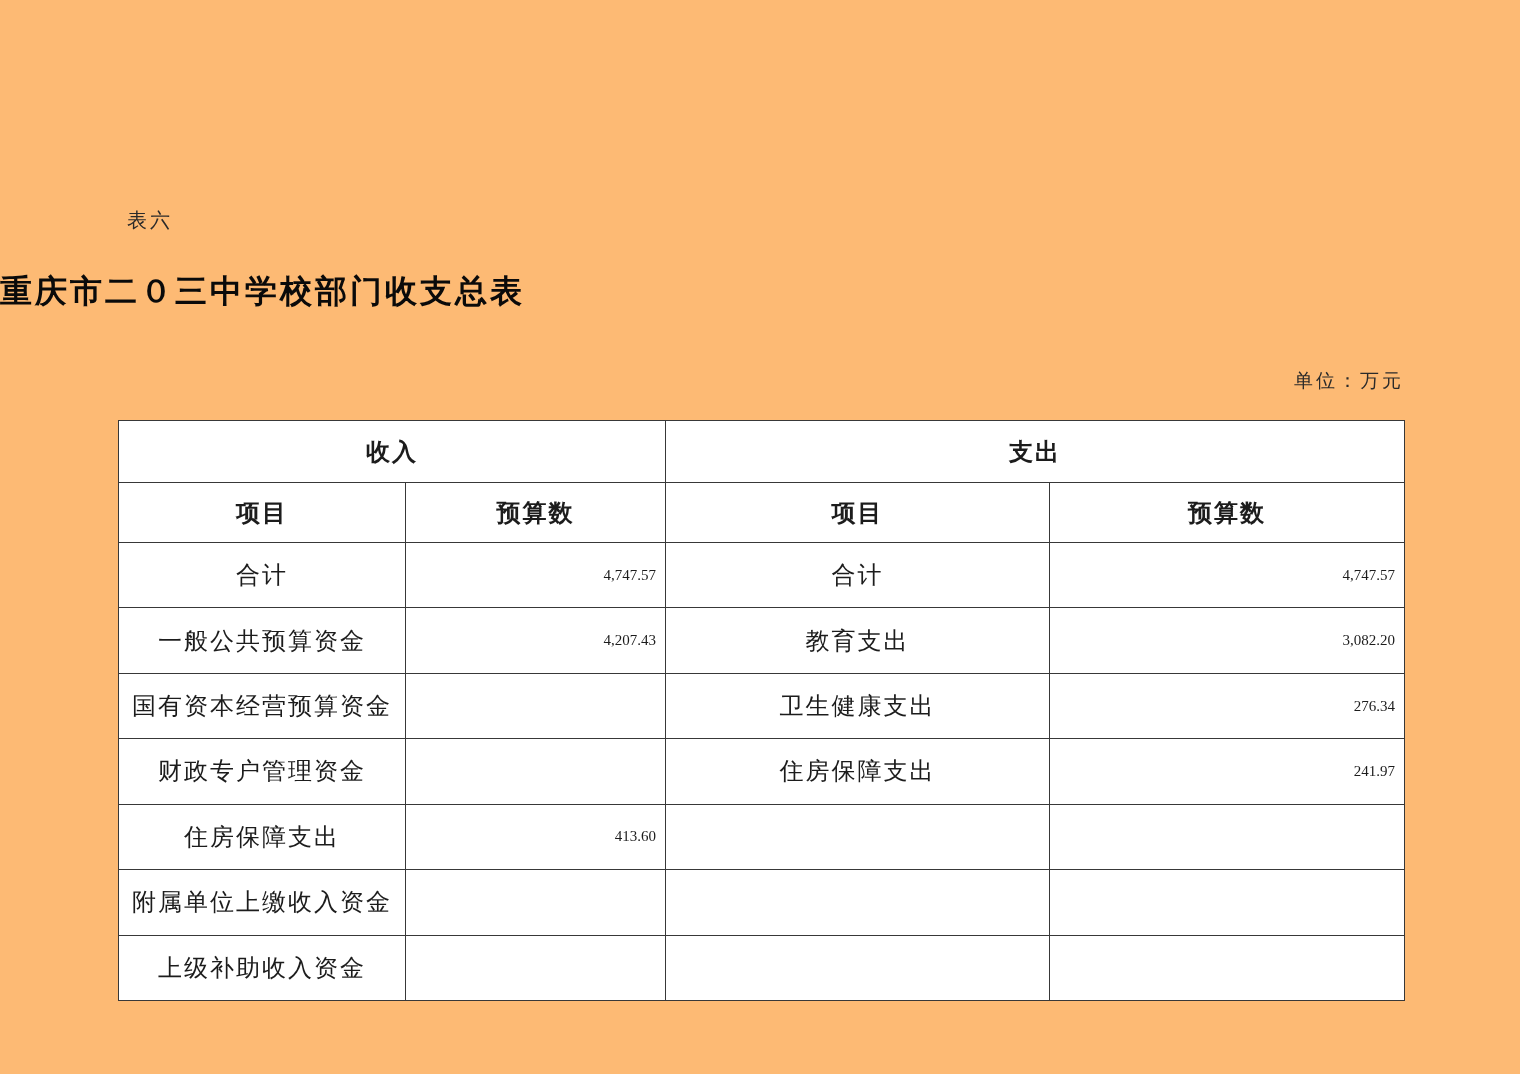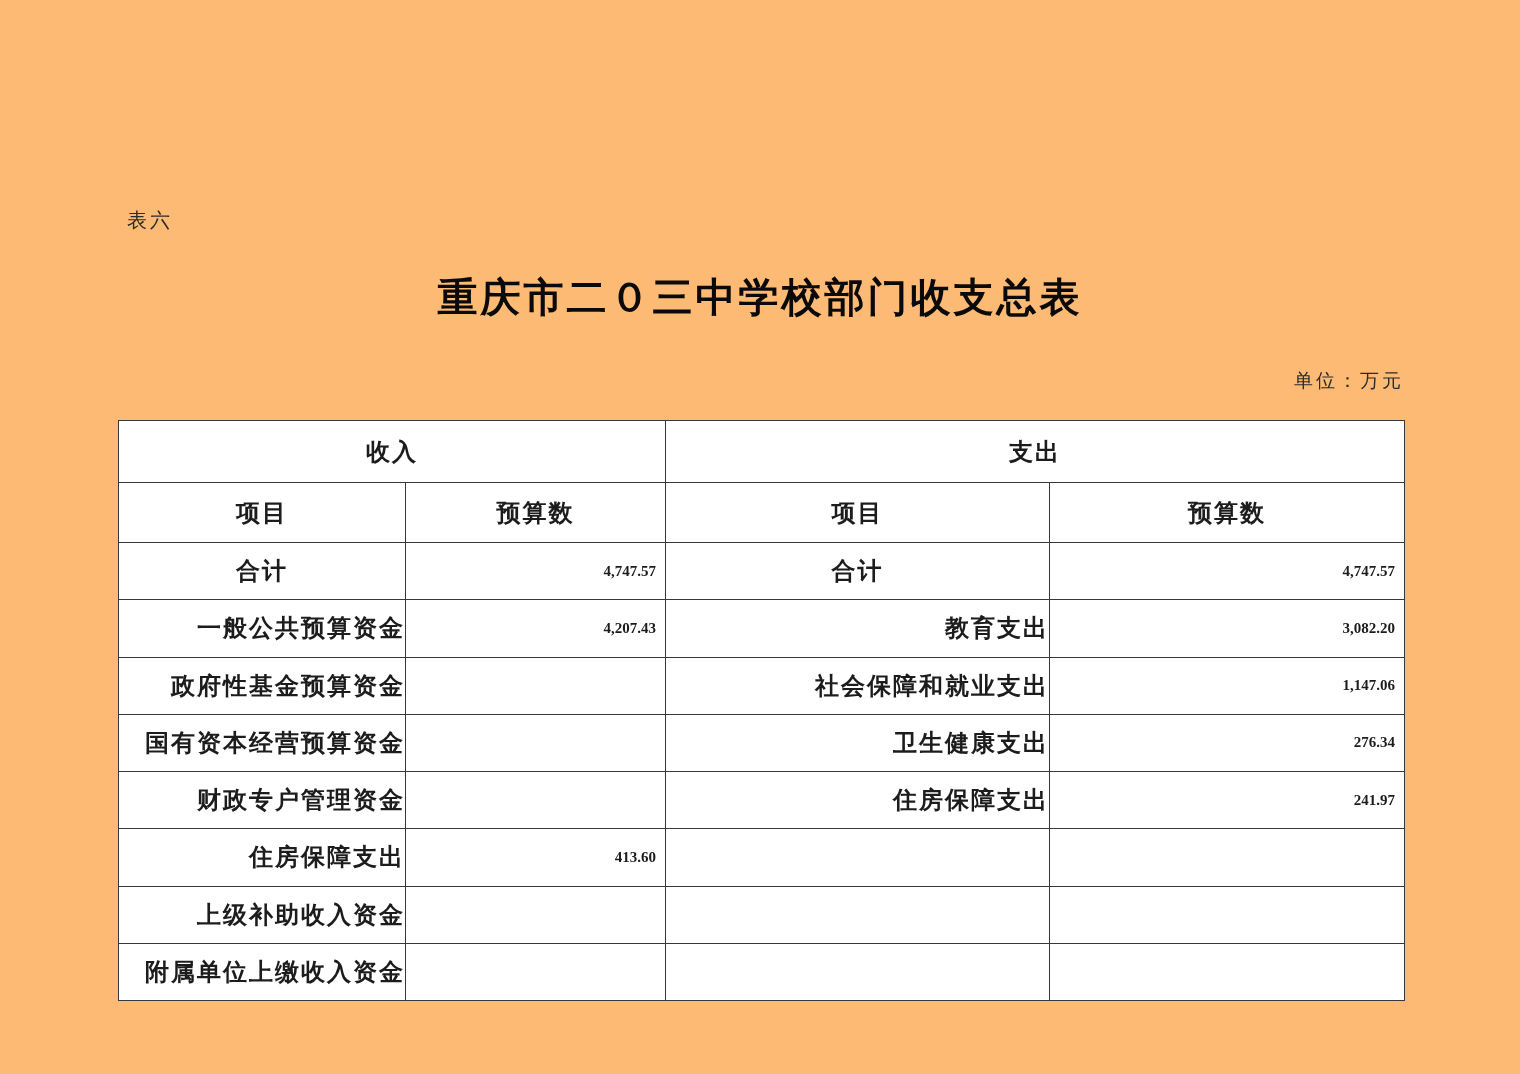--- a/index.html
+++ b/index.html
@@ -19,22 +19,22 @@
     top: 207px;
     font-size: 20px;
     letter-spacing: 3px;
     color: #2a2a2a;
   }
   .doc-title {
     position: absolute;
     left: 0;
     top: 270px;
     width: 100%;
-    text-align: center;
-    font-size: 40px;
+    text-align: left;
+    font-size: 32px;
     font-weight: 700;
     letter-spacing: 3px;
     color: #0a0a0a;
   }
   .unit-label {
     position: absolute;
     top: 368px;
     right: 116px;
     font-size: 19px;
     letter-spacing: 3px;
@@ -64,23 +64,23 @@
     text-align: center;
     letter-spacing: 2px;
   }
   .col-header-row th {
     height: 60px;
     font-weight: 700;
     text-align: center;
     letter-spacing: 2px;
     margin-left: 11px;
   }
-  .budget-table tbody td { height: 57px; font-weight: 700; margin-top: 23px; }
+  .budget-table tbody td { height: 57px; font-weight: 400; margin-top: 23px; }
   td.item {
-    text-align: right;
+    text-align: center;
     letter-spacing: 2px;
   }
   tr.total-row td.item {
     text-align: center;
     padding-left: 0;
   }
   td.value {
     text-align: right;
     padding-right: 9px;
     font-size: 15px;
@@ -123,51 +123,45 @@
         <td class="item">合计</td>
         <td class="value">4,747.57</td>
       </tr>
       <tr>
         <td class="item">一般公共预算资金</td>
         <td class="value">4,207.43</td>
         <td class="item">教育支出</td>
         <td class="value">3,082.20</td>
       </tr>
       <tr>
-        <td class="item">政府性基金预算资金</td>
-        <td class="value"></td>
-        <td class="item">社会保障和就业支出</td>
-        <td class="value">1,147.06</td>
-      </tr>
-      <tr>
         <td class="item">国有资本经营预算资金</td>
         <td class="value"></td>
         <td class="item">卫生健康支出</td>
         <td class="value">276.34</td>
       </tr>
       <tr>
         <td class="item">财政专户管理资金</td>
         <td class="value"></td>
         <td class="item">住房保障支出</td>
         <td class="value">241.97</td>
       </tr>
       <tr>
         <td class="item">住房保障支出</td>
         <td class="value">413.60</td>
         <td class="item"></td>
         <td class="value"></td>
       </tr>
       <tr>
-        <td class="item">上级补助收入资金</td>
+        <td class="item">附属单位上缴收入资金</td>
         <td class="value"></td>
         <td class="item"></td>
         <td class="value"></td>
       </tr>
       <tr>
-        <td class="item">附属单位上缴收入资金</td>
+        <td class="item">上级补助收入资金</td>
         <td class="value"></td>
         <td class="item"></td>
         <td class="value"></td>
       </tr>
     </tbody>
   </table>
 
 </div>
 
 </body></html>

